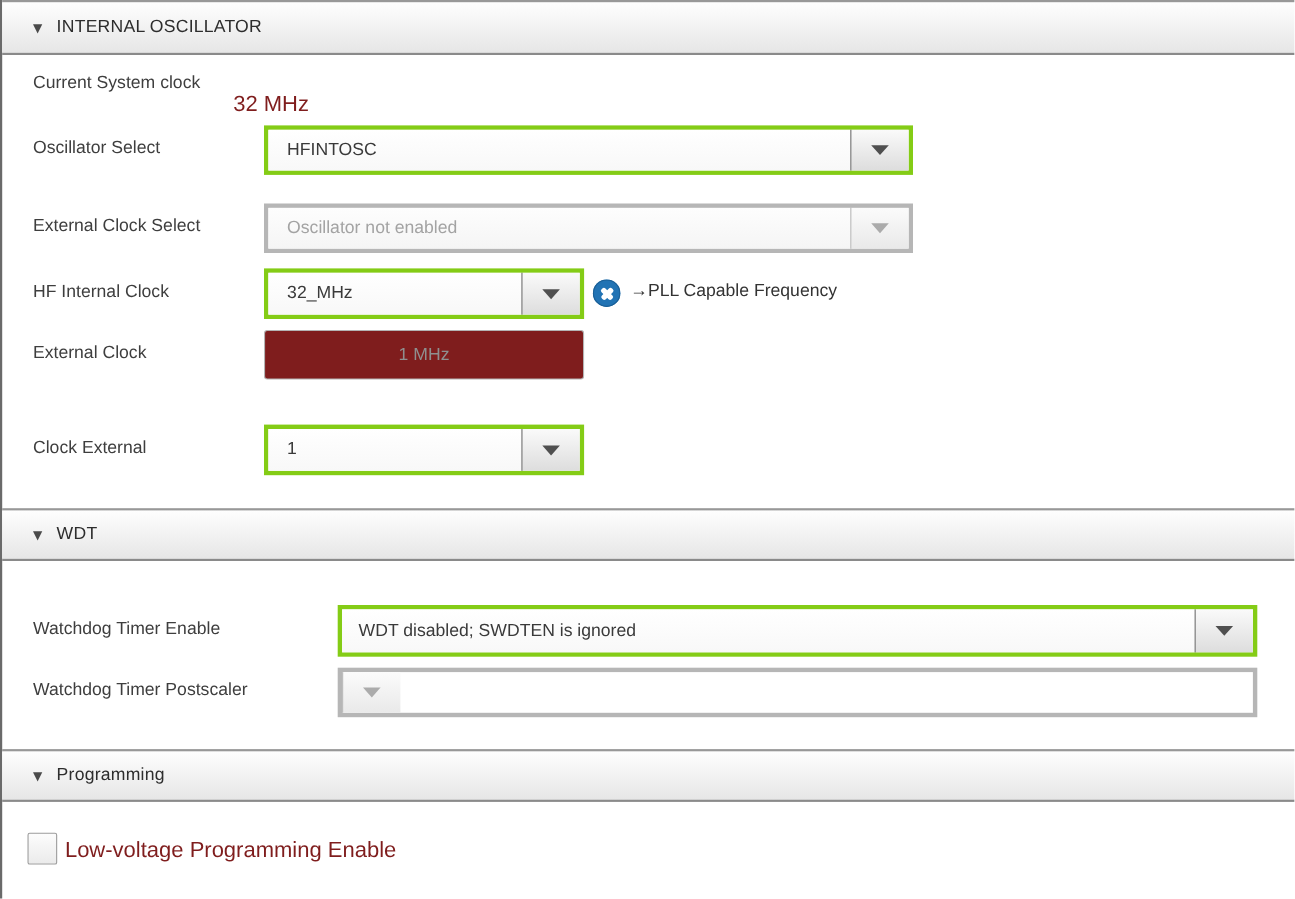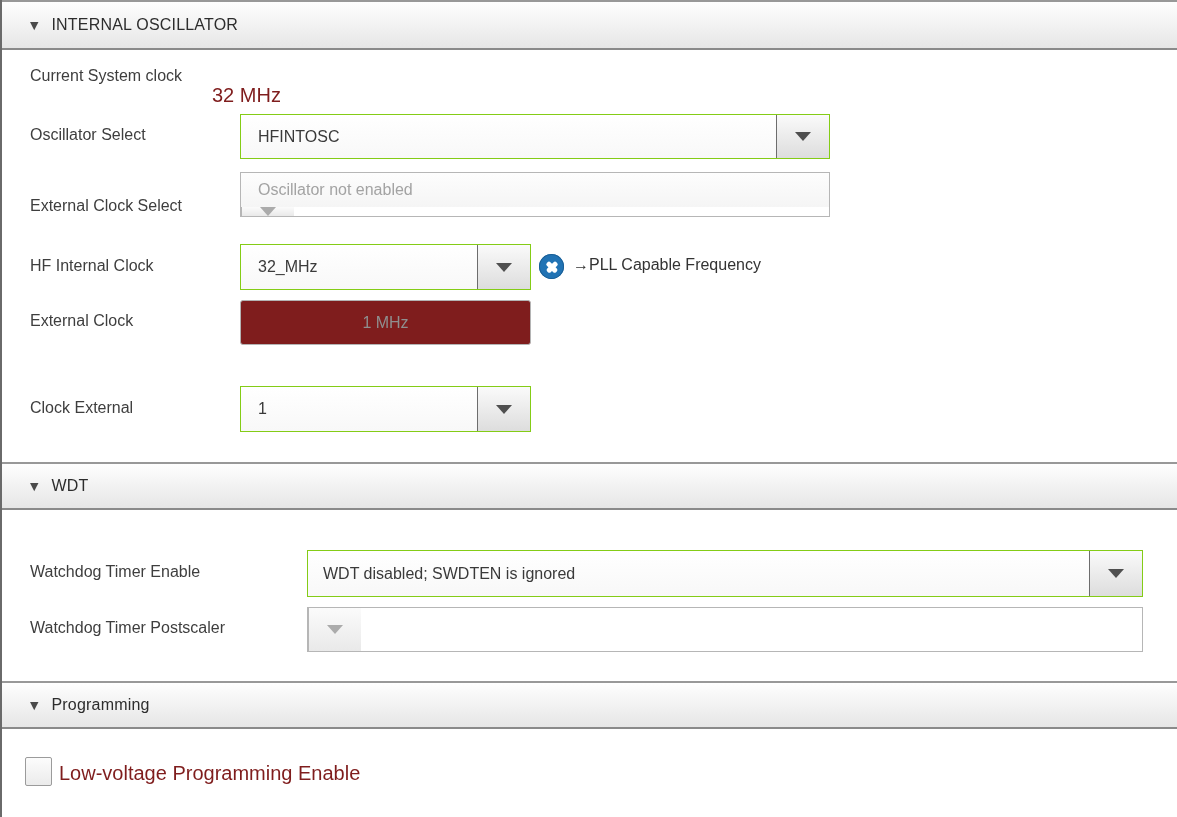--- a/index.html
+++ b/index.html
@@ -18,21 +18,21 @@
     cursor:default;
   }
   .tri { margin-left:30px; font-size:11px; color:#4a4a4a; font-family:"DejaVu Sans",sans-serif; }
   .ttl { margin-left:13px; font-size:16px; color:#2d2d2d; letter-spacing:0.2px; }
   
   .lbl { position:absolute; left:28px; font-size:16px; color:#3e3e3e; white-space:nowrap; }
   .val-text { position:absolute; font-size:20px; color:#7f1d1d; white-space:nowrap; }
   
   .combo {
     position:absolute; display:flex; box-sizing:border-box;
-    background:#ffffff; border:1px solid #84cc16;
+    background:#ffffff; border:4px solid #84cc16;
   }
   .combo .cval {
     flex:1; display:flex; align-items:center; padding-left:17px;
     font-size:16px; color:#3a3a3a; white-space:nowrap; overflow:hidden;
     background:linear-gradient(#ffffff,#f8f8f8);
   }
   .combo .cbtn {
     width:52px; border-left:1px solid #6d6d6d;
     background:linear-gradient(#fafafa,#dddddd);
     display:flex; align-items:center; justify-content:center;
@@ -79,21 +79,21 @@
 
   <div class="lbl" style="top:126px;">Oscillator Select</div>
   <div class="combo" style="left:238px;top:114px;width:590px;height:45px;">
     <span class="cval">HFINTOSC</span>
     <span class="cbtn">
         <i class="arr"></i>
       </span>
   </div>
 
   <div class="lbl" style="top:197px;">External Clock Select</div>
-  <div class="combo disabled" style="left:238px;top:172px;width:590px;height:45px;flex-direction:column;">
+  <div class="combo disabled" style="left:238px;top:185px;width:590px;height:45px;">
     <span class="cval">Oscillator not enabled</span>
     <span class="cbtn">
         <i class="arr"></i>
       </span>
   </div>
 
   <div class="lbl" style="top:257px;">HF Internal Clock</div>
   <div class="combo" style="left:238px;top:244px;width:291px;height:46px;">
     <span class="cval">32_MHz</span>
     <span class="cbtn">

